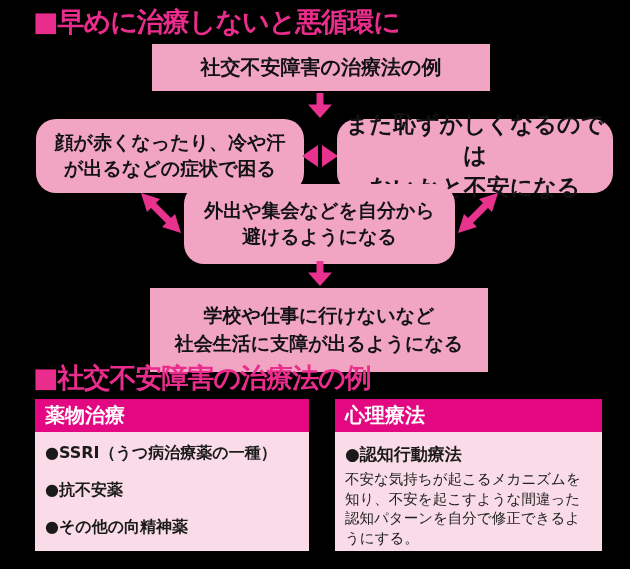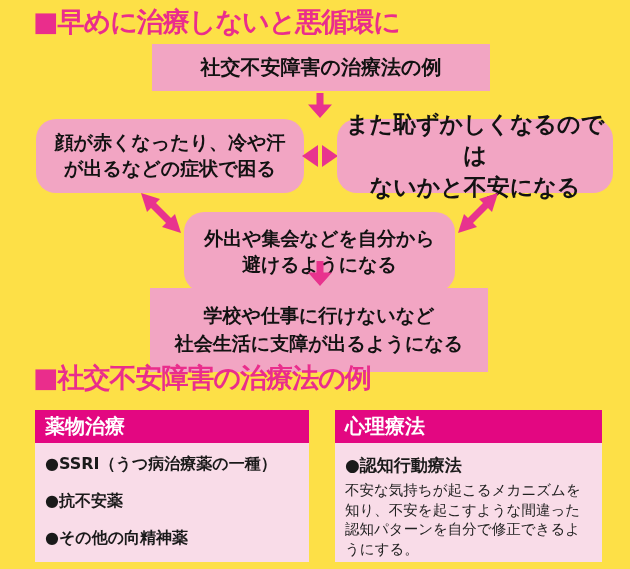--- a/index.html
+++ b/index.html
@@ -1,20 +1,20 @@
 <!DOCTYPE html>
 <html><head>
 <meta charset="utf-8">
 <style>
   html, body { margin: 0; padding: 0; background: #ffffff; }
   .stage {
     position: relative;
     width: 630px;
     height: 569px;
-    background: #fde047;
+    background: #000000;
     font-family: "DejaVu Sans", sans-serif;
     overflow: hidden;
   }
   .sec-title {
     position: absolute;
     margin: 0;
     font-size: 27px;
     font-weight: bold;
     color: #EA2D8C;
     white-space: nowrap;
@@ -31,31 +31,31 @@
     display: flex;
     align-items: center;
     justify-content: center;
     text-align: center;
     white-space: pre-line;
     box-sizing: border-box;
   }
   .b1 { left: 152px; top: 44px;  width: 338px; height: 47px; font-size: 20px; }
   .b2 { left: 36px;  top: 119px; width: 268px; height: 74px; border-radius: 20px; font-size: 19px; line-height: 1.35; }
   .b3 { left: 337px; top: 119px; width: 276px; height: 74px; border-radius: 20px; font-size: 23px; line-height: 1.35; }
-  .b4 { left: 184px; top: 212px; width: 271px; height: 80px; border-radius: 20px; font-size: 19px; line-height: 1.35; }
+  .b4 { left: 184px; top: 184px; width: 271px; height: 80px; border-radius: 20px; font-size: 19px; line-height: 1.35; }
   .b5 { left: 150px; top: 288px; width: 338px; height: 84px; font-size: 19px; line-height: 1.45; font-family: Liberation Serif, serif; }
 
   .arr { position: absolute; }
   .a-down1  { left: 308px; top: 93px; }
   .a-down2  { left: 308px; top: 261px; }
   .a-h      { left: 302px; top: 143px; }
   .a-diag-l { left: 138px; top: 190px; }
   .a-diag-r { left: 455px; top: 190px; transform: scaleX(-1); }
 
-  .col { position: absolute; top: 410px; }
+  .col { position: absolute; top: 399px; }
   .col-left  { left: 35px;  width: 274px; }
   .col-right { left: 335px; width: 267px; }
   .col-header {
     height: 33px;
     background: #E30781;
     color: #ffffff;
     font-weight: bold;
     font-size: 20px;
     line-height: 33px;
     padding-left: 10px;

